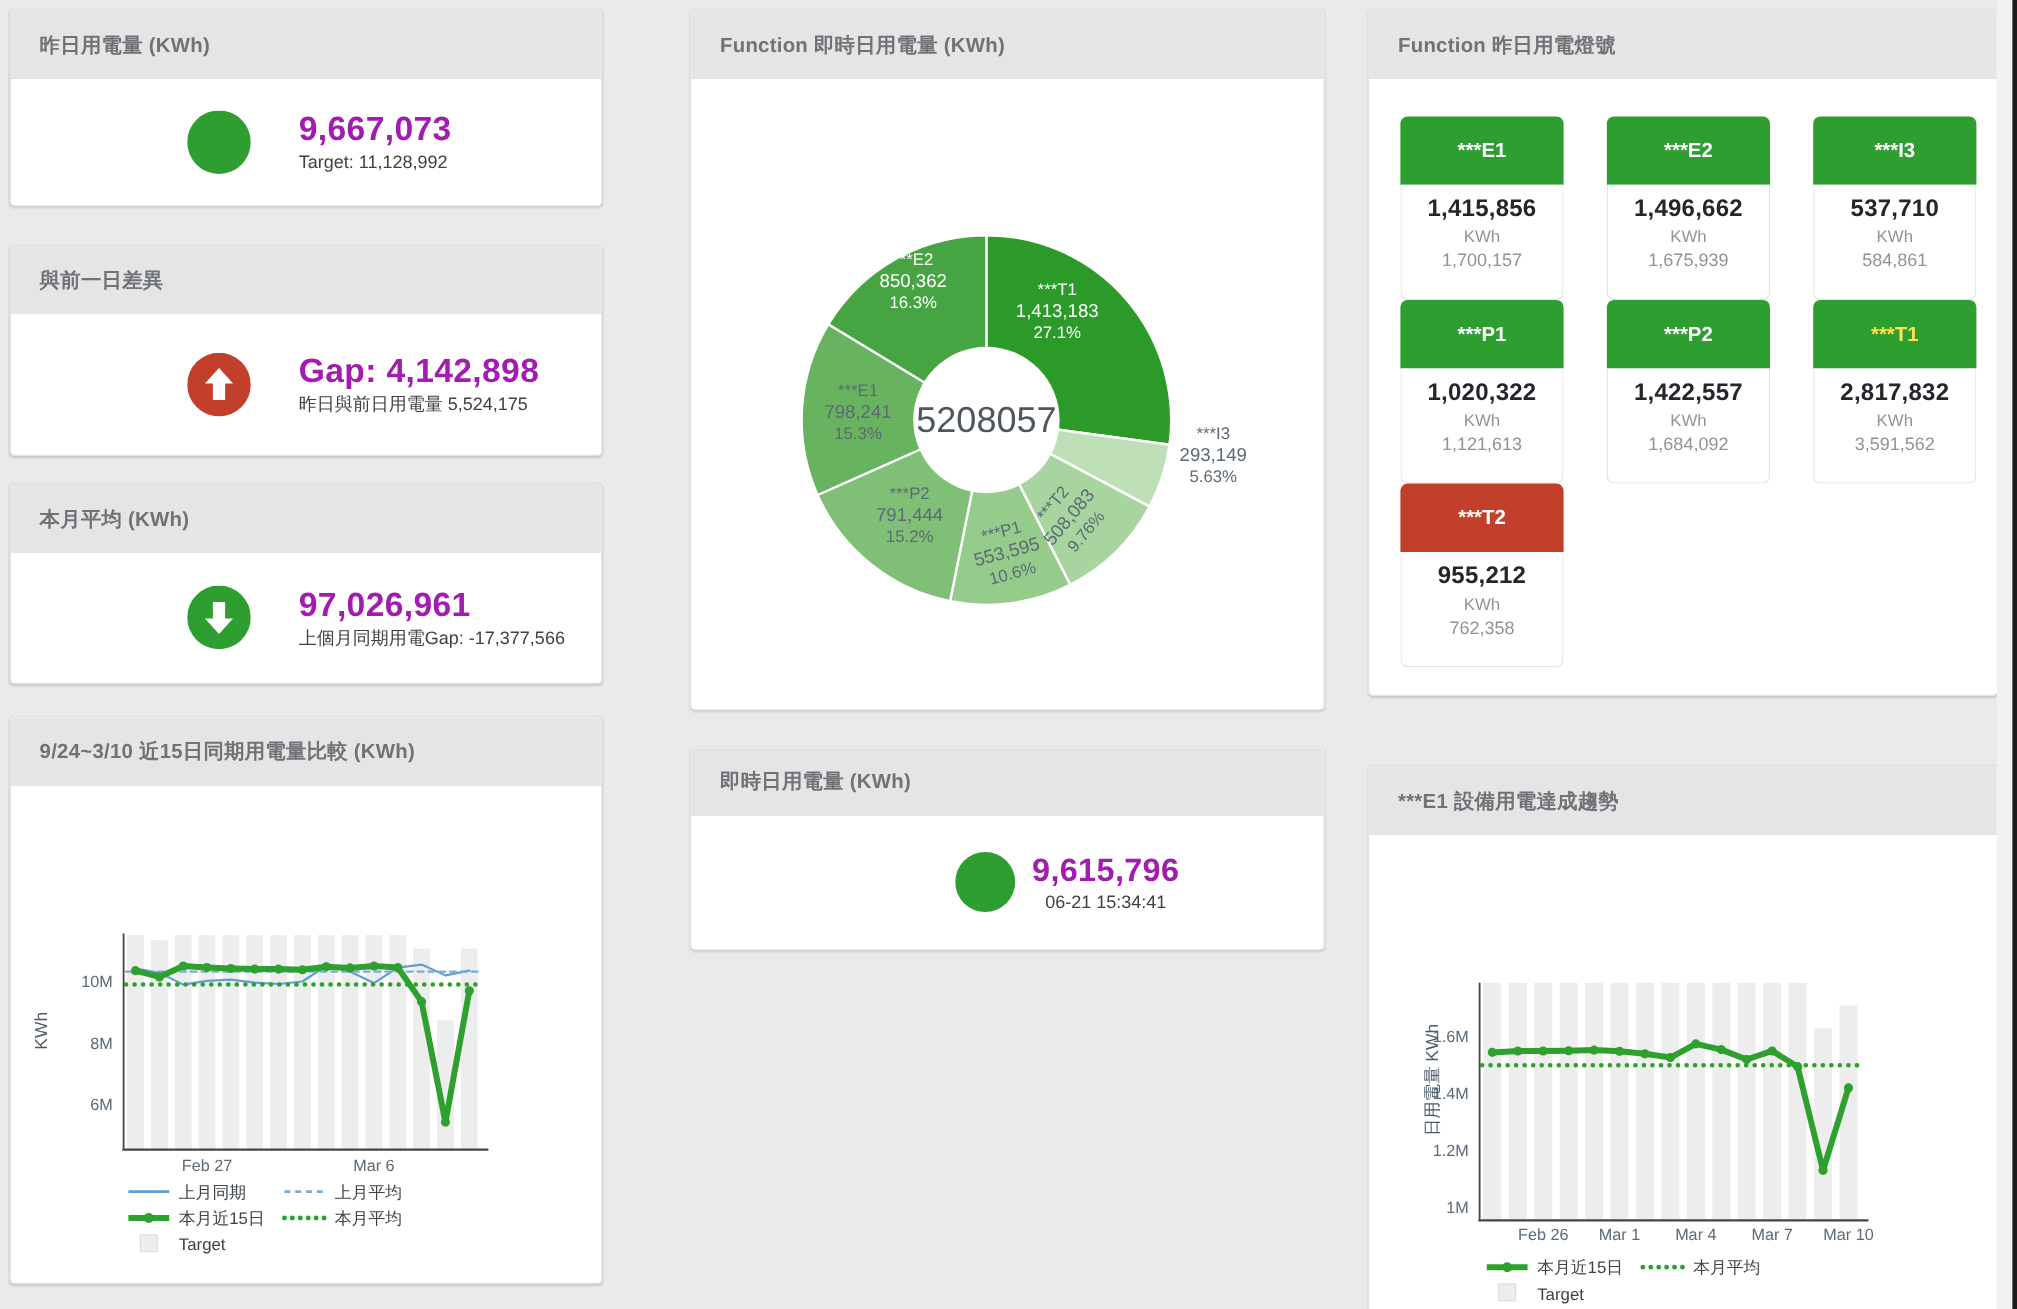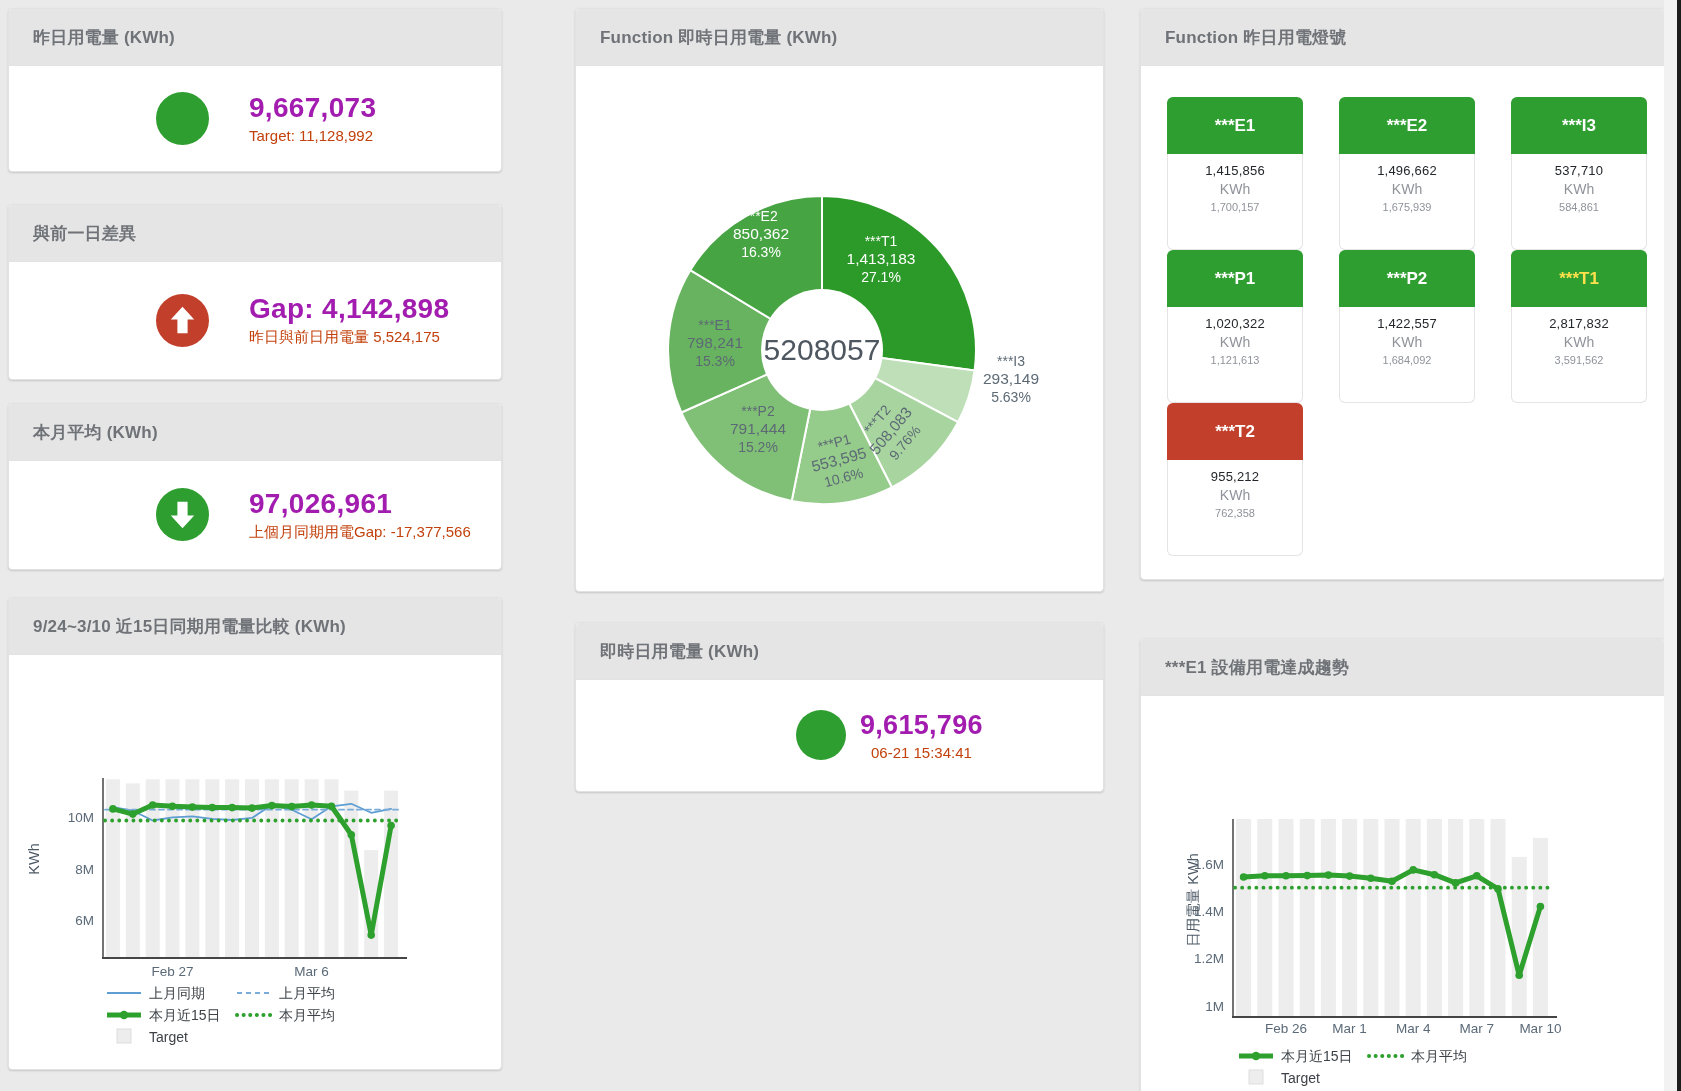--- a/index.html
+++ b/index.html
@@ -7,34 +7,34 @@
        font-family:"Liberation Sans","DejaVu Sans",sans-serif;}
   .card{position:absolute;background:#fff;border:1px solid #e2e2e2;border-radius:4px;
         box-shadow:0 1px 2px rgba(0,0,0,.15);}
   .card-header{height:56px;display:flex;align-items:center;padding:0 24px;background:#e5e5e5;
         border-bottom:1px solid #e3e3e3;border-radius:4px 4px 0 0;font-size:17px;font-weight:bold;
         color:#6f7378;letter-spacing:.2px;white-space:nowrap;overflow:hidden;}
   .card-body{position:absolute;left:0;right:0;top:56px;bottom:0;}
   .kpi-body{display:flex;align-items:center;padding-left:147px;gap:40px;}
   .kpi-icon{width:53px;height:53px;flex:none;display:block;}
   .kpi-value{font-size:28px;font-weight:bold;color:#a21caf;letter-spacing:.3px;}
-  .kpi-sub{font-size:15px;color:#c2410c;margin-top:3px;}
+  .kpi-sub{font-size:15px;color:#404040;margin-top:3px;}
   #card-estimate .kpi-body{padding-left:220px;gap:14px;}
   #card-estimate .kpi-icon{width:50px;height:50px;}
   #card-estimate .kpi-text{text-align:center;}
   #card-estimate .kpi-value{font-size:27px;}
   .chart-svg{display:block;}
   .tile{position:absolute;width:136px;}
   .tile-header{height:57px;line-height:57px;text-align:center;font-size:17px;font-weight:bold;
         border-radius:6px 6px 0 0;}
   .tile-body{height:86px;background:#fff;border:1px solid #e4e4e4;border-top:none;
         border-radius:0 0 6px 6px;text-align:center;padding-top:9px;box-sizing:content-box;}
-  .tile-value{font-size:13px;font-weight:normal;color:#23272b;letter-spacing:.2px;}
+  .tile-value{font-size:20px;font-weight:bold;color:#23272b;letter-spacing:.2px;}
   .tile-unit{font-size:14px;color:#8f939a;margin-top:3px;}
-  .tile-target{font-size:11px;color:#8f939a;margin-top:4px;}
+  .tile-target{font-size:15px;color:#8f939a;margin-top:4px;}
   .gutter{position:absolute;top:0;right:4px;width:13px;height:100%;background:#f2f2f2;}
   .edge{position:absolute;top:0;right:0;width:4px;height:100%;background:#1d1d1d;}
 </style>
 </head>
 <body>
 
 <div class="page">
 
   <section id="card-yesterday" class="card" style="left:8px;top:8px;width:492px;height:162px">
     <header class="card-header">

